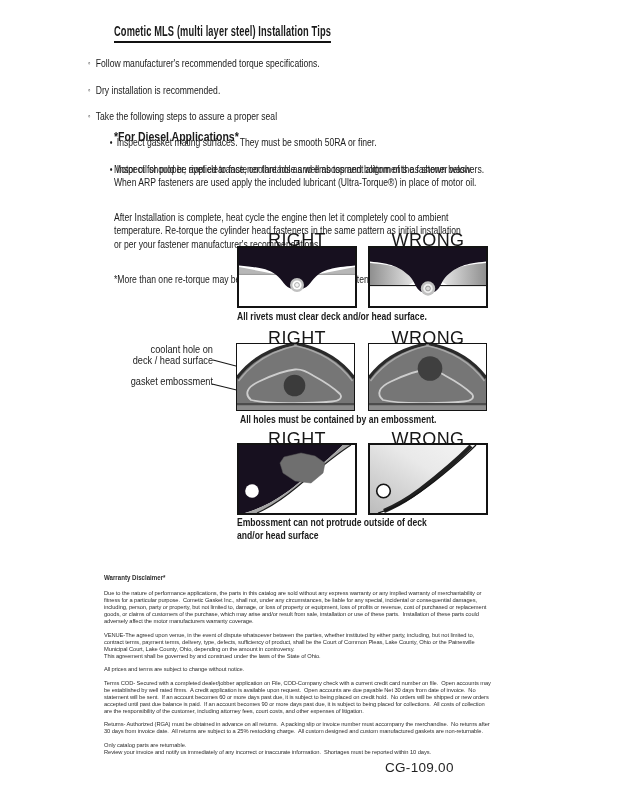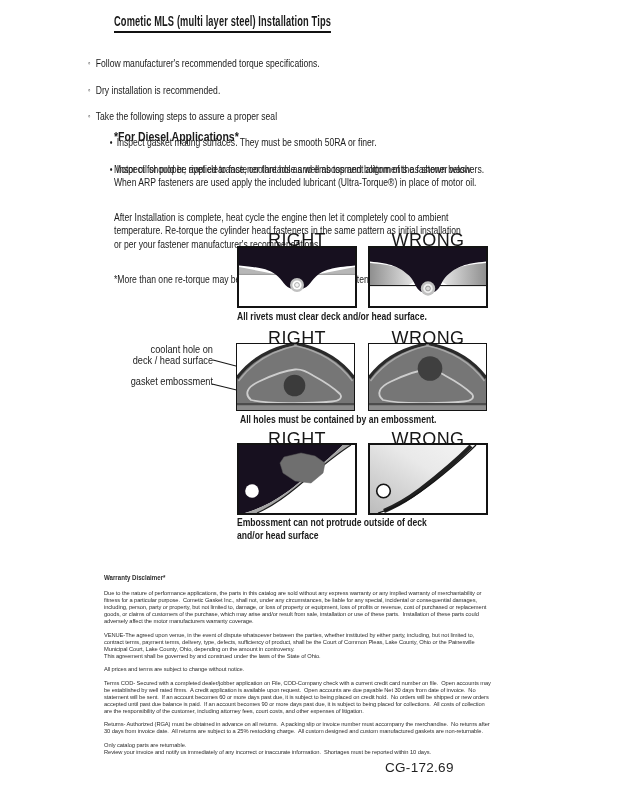--- a/index.html
+++ b/index.html
@@ -41,21 +41,21 @@
   .warranty .whead{font-size:6.6px;font-weight:bold;margin:0 0 8px 0;}
   .warranty p{font-size:6.2px;line-height:7px;letter-spacing:-.1px;margin:0 0 6.5px 0;white-space:pre;}
 
   .cgnum{font-size:13.5px;letter-spacing:.3px;color:#1f1f1f;}
 </style>
 </head>
 <body>
 
 <div id="page">
 
-  <div class="abs" style="left:114px;top:12px;">
+  <div class="abs" style="left:114px;top:22px;">
     <span class="title">Cometic MLS (multi layer steel) Installation Tips</span>
   </div>
 
   <div class="abs blist cond" style="left:88px;top:44px;">
     <div class="b-line">
       <span class="b-glyph">◦</span>
       <span>Follow manufacturer's recommended torque specifications.</span>
     </div>
     <div class="b-line">
       <span class="b-glyph">◦</span>
@@ -222,15 +222,15 @@
 be established by well rated firms.  A credit application is available upon request.  Open accounts are due payable Net 30 days from date of invoice.  No
 statement will be sent.  If an account becomes 60 or more days past due, it is subject to being placed on credit hold.  No orders will be shipped or new orders
 accepted until past due balance is paid.  If an account becomes 90 or more days past due, it is subject to being placed for collections.  All costs of collection
 are the responsibility of the customer, including attorney fees, court costs, and other expenses of litigation.</p>
     <p>Returns- Authorized (RGA) must be obtained in advance on all returns.  A packing slip or invoice number must accompany the merchandise.  No returns after
 30 days from invoice date.  All returns are subject to a 25% restocking charge.  All custom designed and custom manufactured gaskets are non-returnable.</p>
     <p>Only catalog parts are returnable.
 Review your invoice and notify us immediately of any incorrect or inaccurate information.  Shortages must be reported within 10 days.</p>
   </div>
 
-  <div class="abs cgnum" style="left:385px;top:760px;">CG-172.69</div>
+  <div class="abs cgnum" style="left:385px;top:760px;">CG-109.00</div>
 
 </div>
 
 </body></html>

